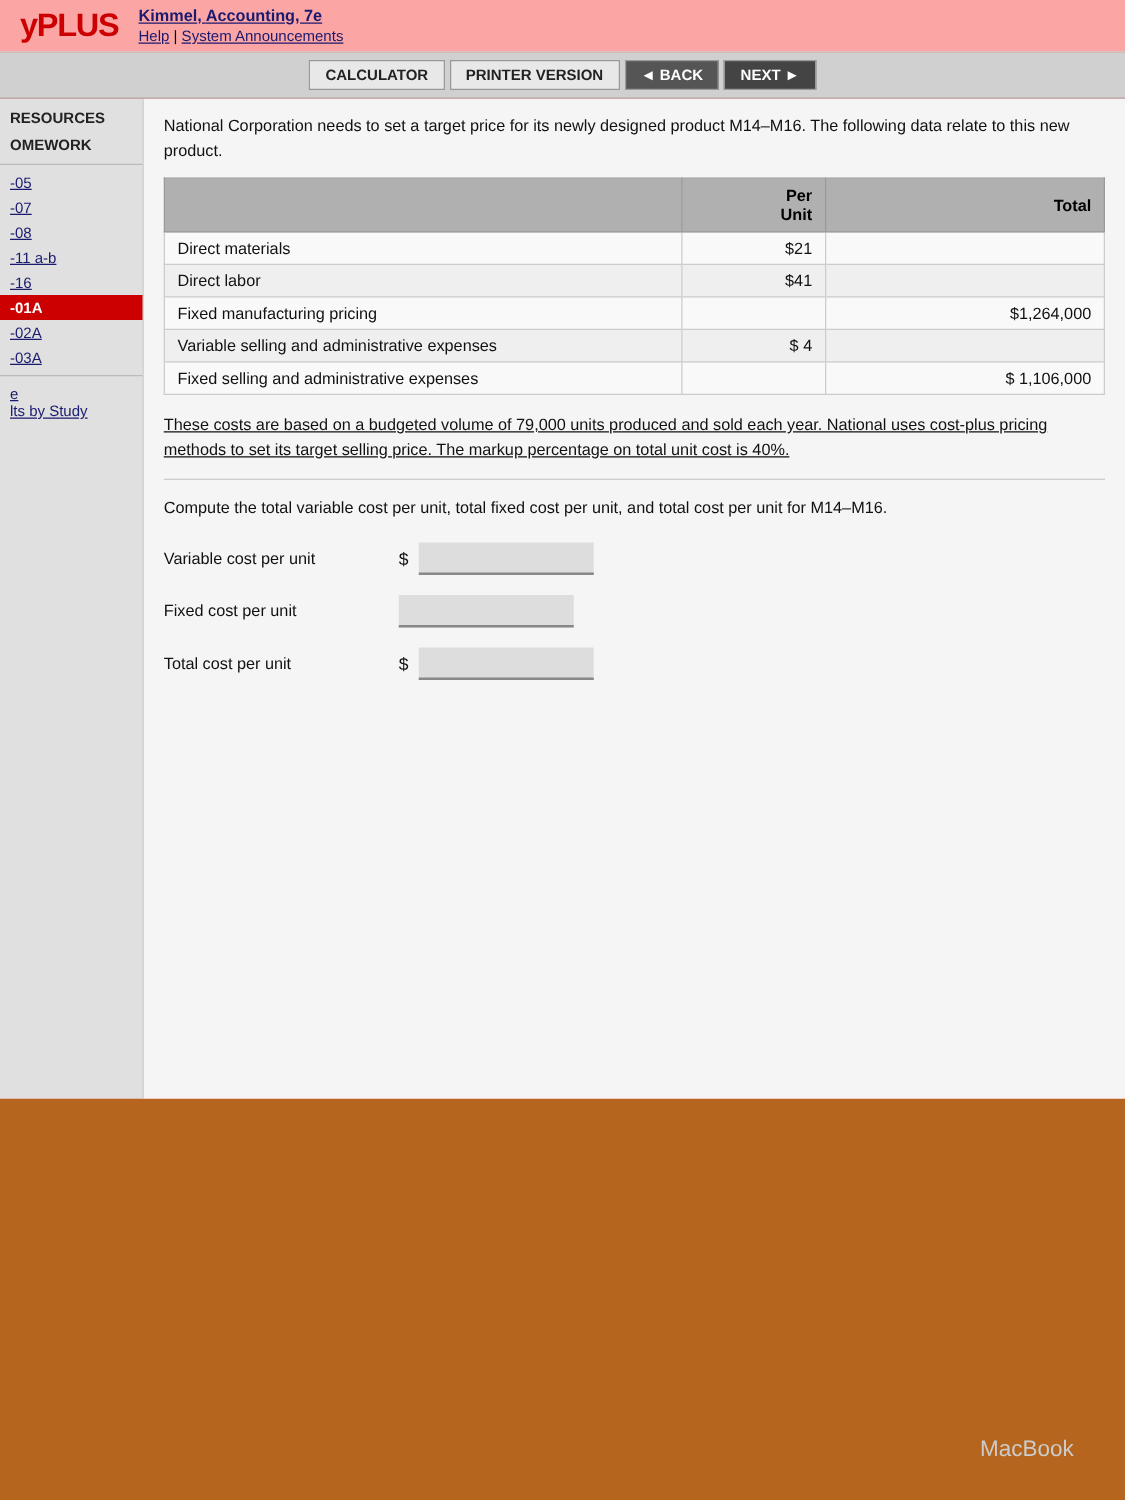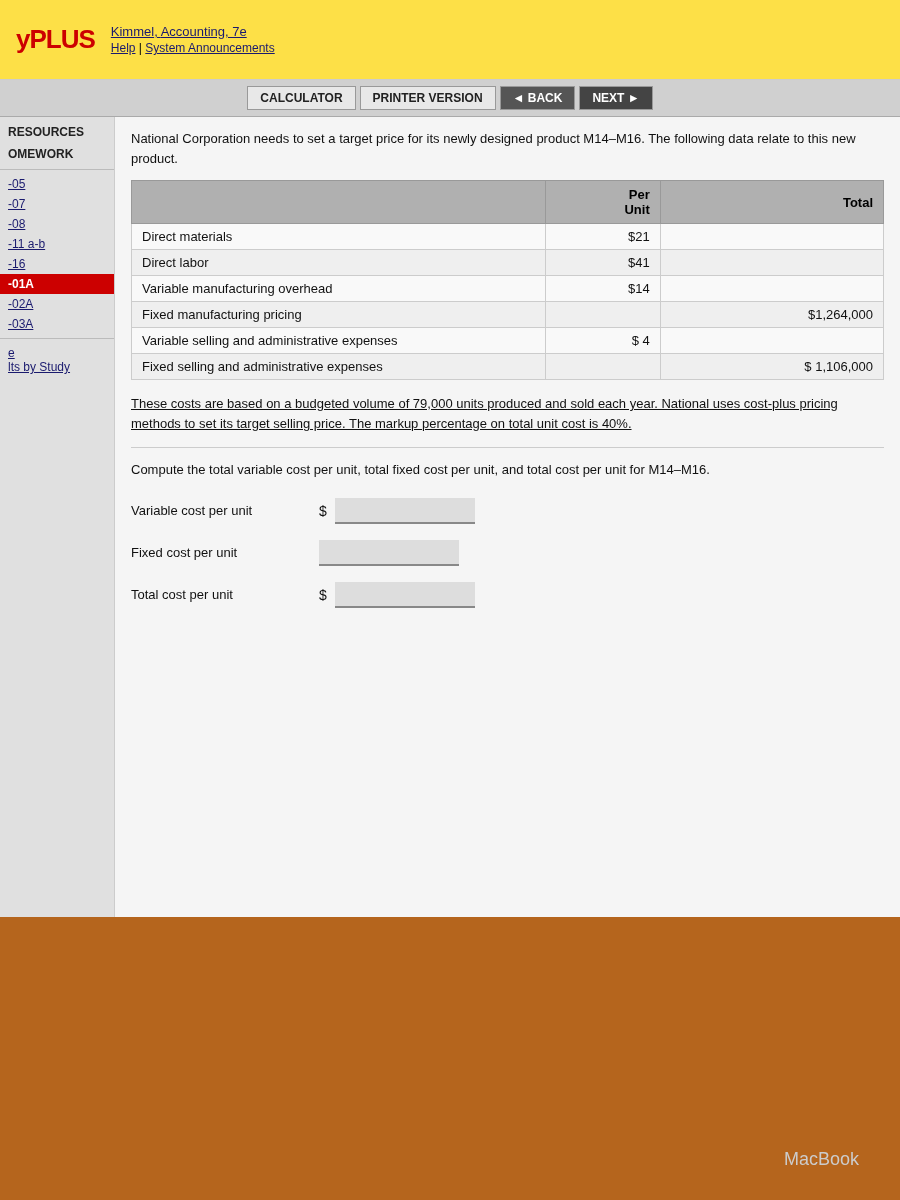--- a/index.html
+++ b/index.html
@@ -5,43 +5,43 @@
     * { box-sizing: border-box; margin: 0; padding: 0; }
     body {
       font-family: Arial, sans-serif;
       font-size: 13px;
       background-color: #b5651d;
       width: 900px;
       min-height: 1200px;
     }
 
     .top-bar {
-      background-color: #fde047;
-      padding: 24px 16px;
+      background-color: #fca5a5;
+      padding: 5px 16px;
       display: flex;
       align-items: center;
       border-bottom: 1px solid #ccc;
     }
     .logo {
       font-size: 26px;
       font-weight: bold;
       color: #1a1a6e;
       margin-right: 16px;
       letter-spacing: -1px;
     }
     .logo span {
       color: #cc0000;
     }
     .header-links {
       display: flex;
       flex-direction: column;
       font-size: 12px;
     }
     .header-links .book-title {
-      font-weight: normal;
+      font-weight: bold;
       font-size: 13px;
     }
     .header-links .book-title span {
       text-decoration: underline;
       color: #1a1a6e;
     }
     .header-links .sub-links a {
       color: #1a1a6e;
       text-decoration: underline;
       font-size: 12px;
@@ -289,25 +289,20 @@
           <td class="label-col">Direct materials</td>
           <td class="value-col">$21</td>
           <td class="value-col"></td>
         </tr>
         <tr>
           <td class="label-col">Direct labor</td>
           <td class="value-col">$41</td>
           <td class="value-col"></td>
         </tr>
         <tr>
-          <td class="label-col">Variable manufacturing overhead</td>
-          <td class="value-col">$14</td>
-          <td class="value-col"></td>
-        </tr>
-        <tr>
           <td class="label-col">Fixed manufacturing pricing</td>
           <td class="value-col"></td>
           <td class="value-col">$1,264,000</td>
         </tr>
         <tr>
           <td class="label-col">Variable selling and administrative expenses</td>
           <td class="value-col">$ 4</td>
           <td class="value-col"></td>
         </tr>
         <tr>

